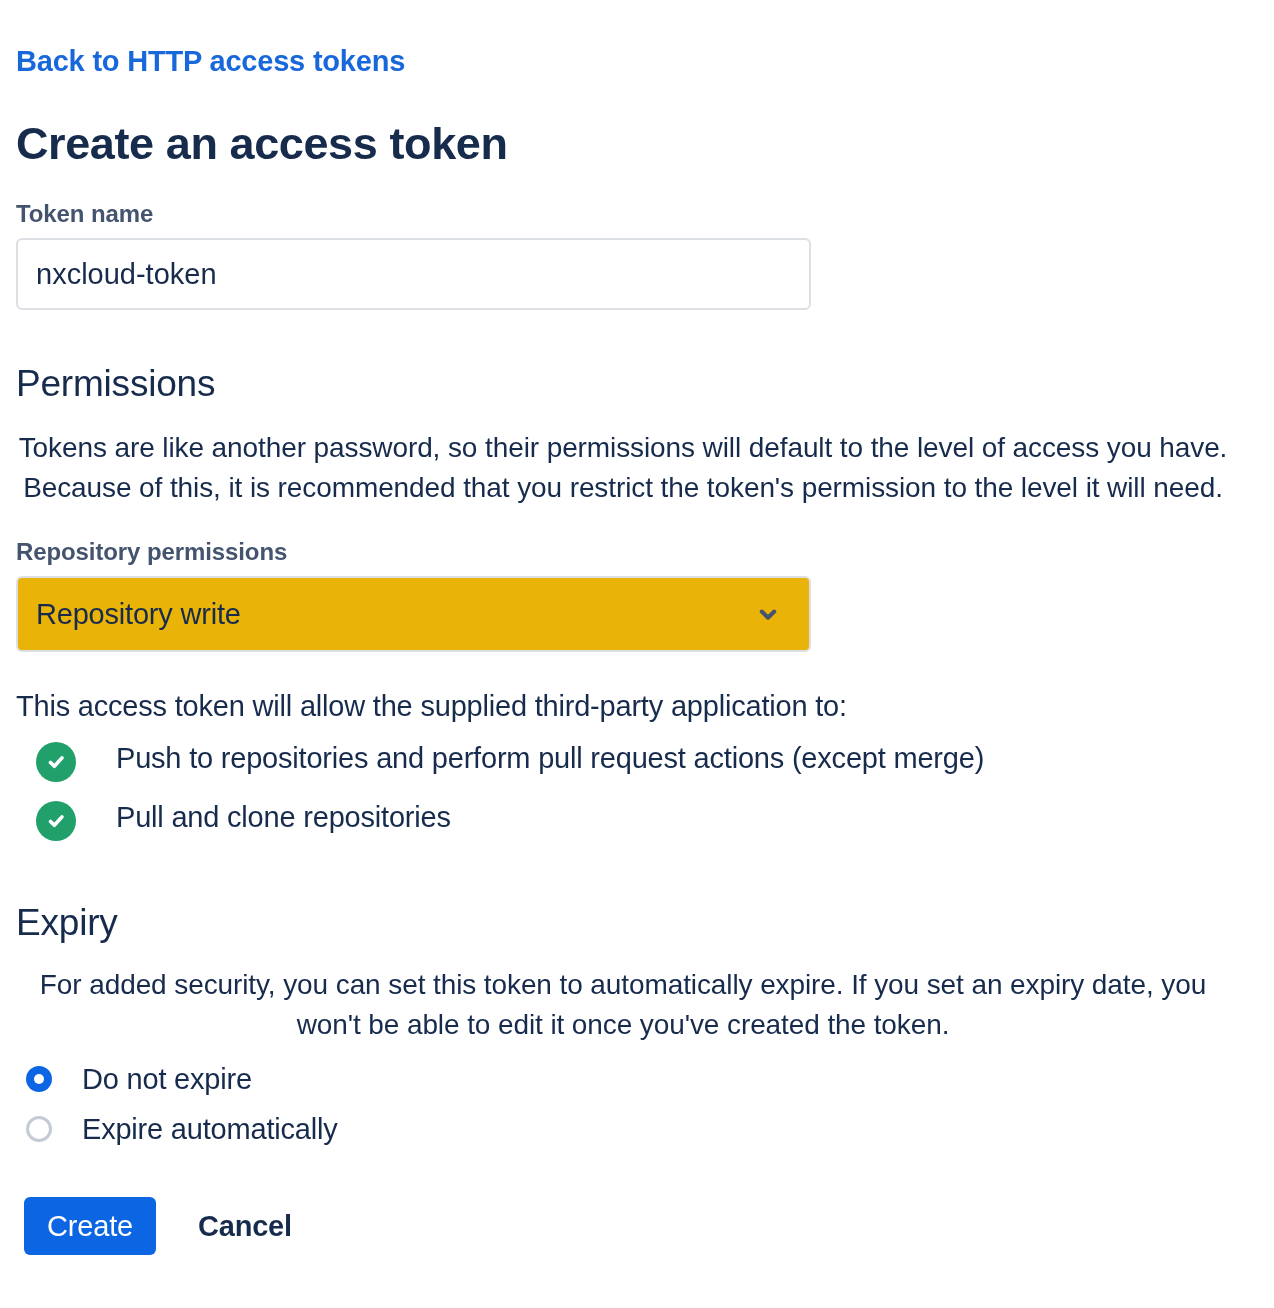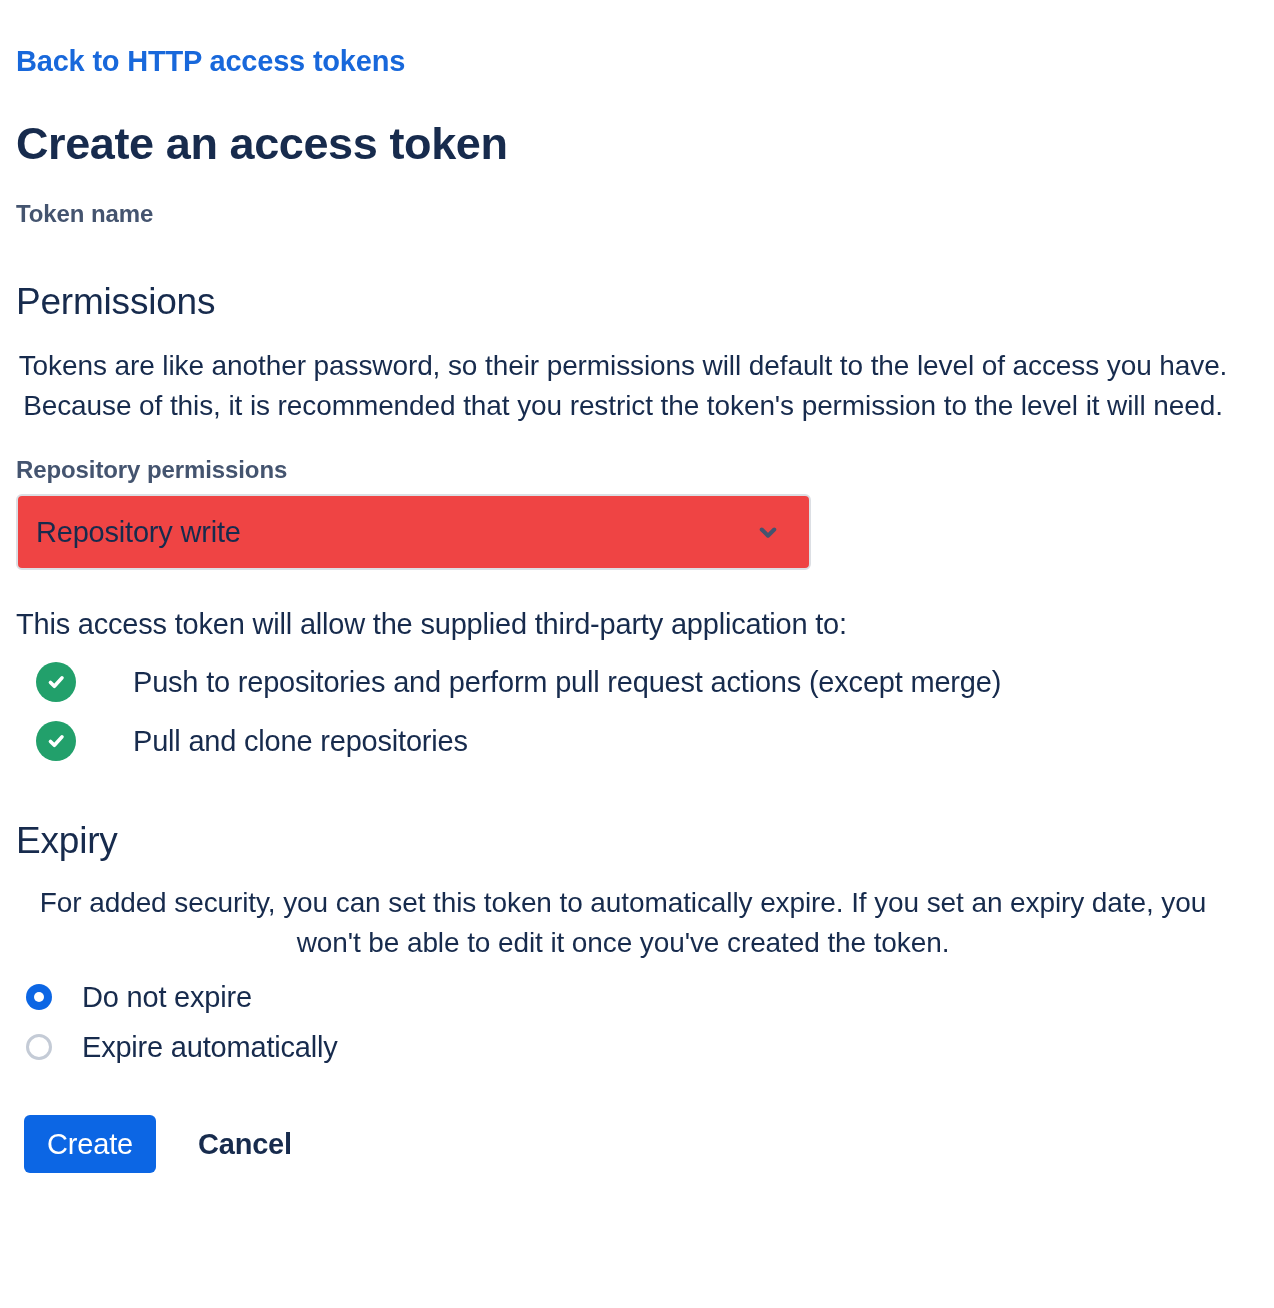--- a/index.html
+++ b/index.html
@@ -89,21 +89,21 @@
     text-align: center;
   }
   p.body-text.expiry-desc { margin-top: 20px; }
 
   .select-box {
     margin-top: 10px;
     width: 795px;
     height: 76px;
     border: 2px solid var(--border-gray);
     border-radius: 6px;
-    background: #ef4444;
+    background: #eab308;
     display: flex;
     align-items: center;
     justify-content: space-between;
     padding: 0 26px 0 18px;
     cursor: pointer;
   }
   .select-value {
     font-size: 29px;
     color: var(--text-dark);
     letter-spacing: -0.2px;
@@ -113,24 +113,23 @@
   .allow-intro {
     margin: 36px 0 0 0;
     font-size: 29px;
     line-height: 36px;
     letter-spacing: -0.2px;
   }
 
   .cap-list { list-style: none; margin: 18px 0 0 0; padding: 0; }
   .cap-item {
     display: flex;
-    align-items: center;
+    align-items: flex-start;
     padding-left: 20px;
     min-height: 44px;
-    gap: 17px;
   }
   .cap-item + .cap-item { margin-top: 15px; }
   .check-circle {
     flex: 0 0 40px;
     width: 40px;
     height: 40px;
     border-radius: 50%;
     background: var(--check-green);
     display: flex;
     align-items: center;
@@ -210,20 +209,21 @@
 <body>
 
 <div class="container">
 
   <a class="back-link">Back to HTTP access tokens</a>
 
   <h1 class="page-title">Create an access token</h1>
 
   <label class="field-label">Token name</label>
 
+  <input class="text-input" type="text" value="nxcloud-token" style="">
 
   <h2 class="section-heading">Permissions</h2>
 
   <p class="body-text">Tokens are like another password, so their permissions will default to the level of access you have. Because of this, it is recommended that you restrict the token's permission to the level it will need.</p>
 
   <label class="field-label">Repository permissions</label>
 
   <div class="select-box">
     <span class="select-value">Repository write</span>
     <span class="chevron">

